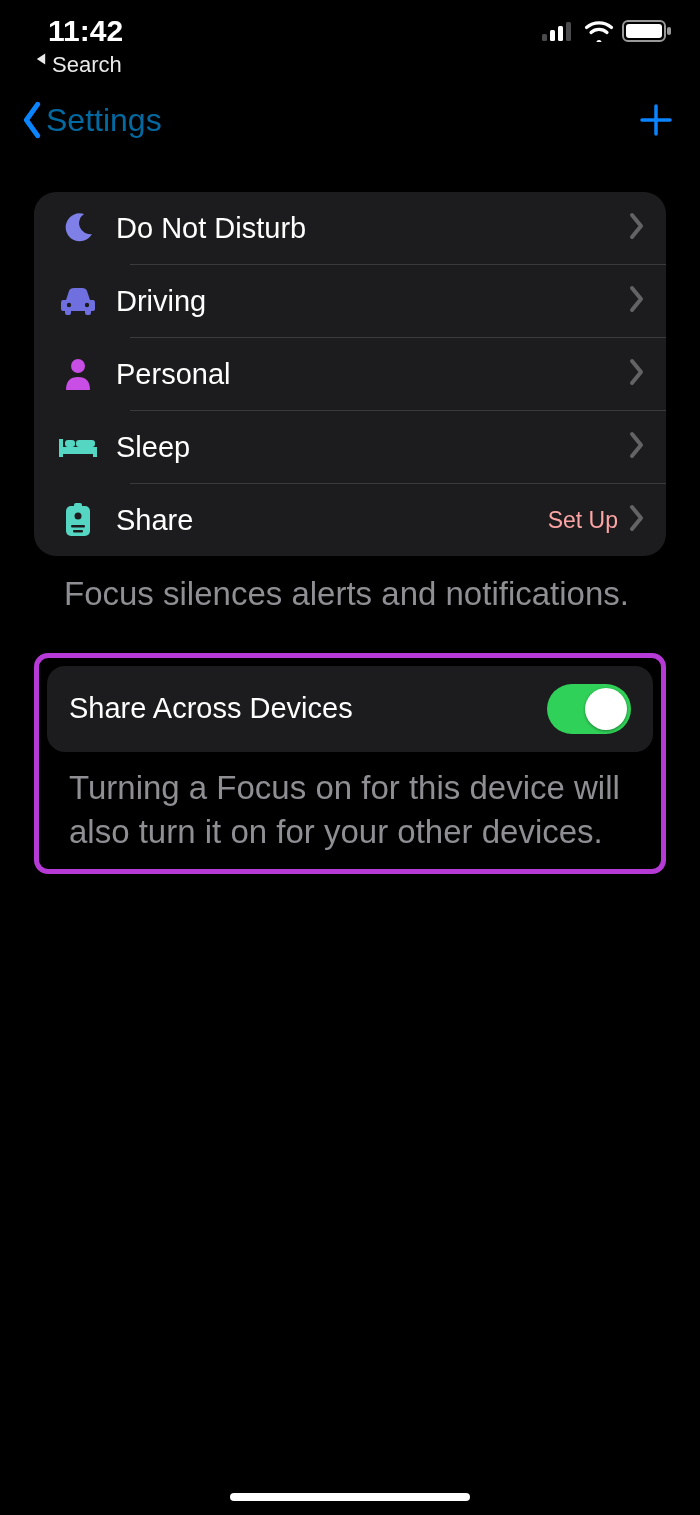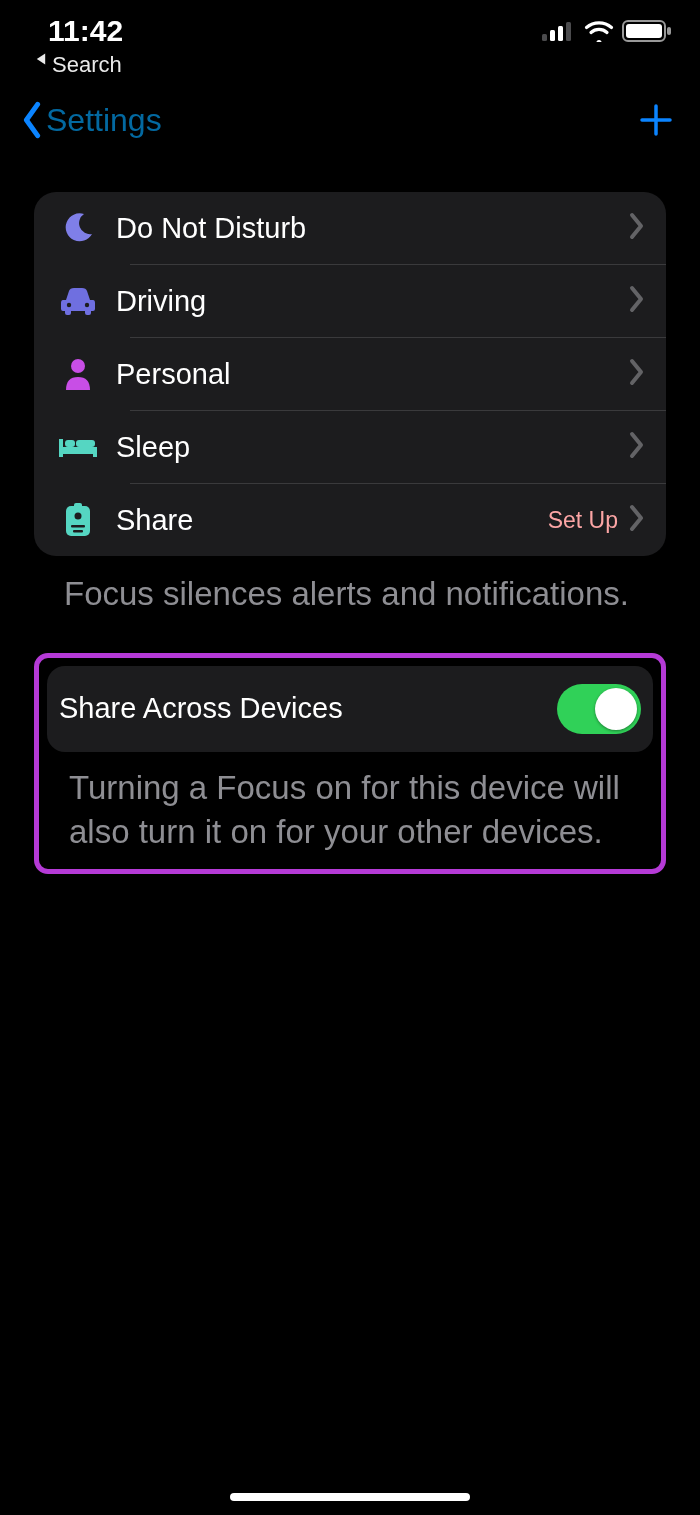--- a/index.html
+++ b/index.html
@@ -74,21 +74,21 @@
     border-radius: 14px;
     margin-top: 36px;
     padding: 8px 8px 14px 8px;
   }
   .toggle-row {
     background:#1c1c1e;
     border-radius: 18px;
     display:flex;
     align-items:center;
     justify-content:space-between;
-    padding: 18px 12px;
+    padding: 18px 22px;
   }
   .toggle-row .label { font-size: 29px; }
   .switch {
     width: 84px; height: 50px;
     background:#30d158;
     border-radius: 25px;
     position:relative;
   }
   .switch::after {
     content:"";

